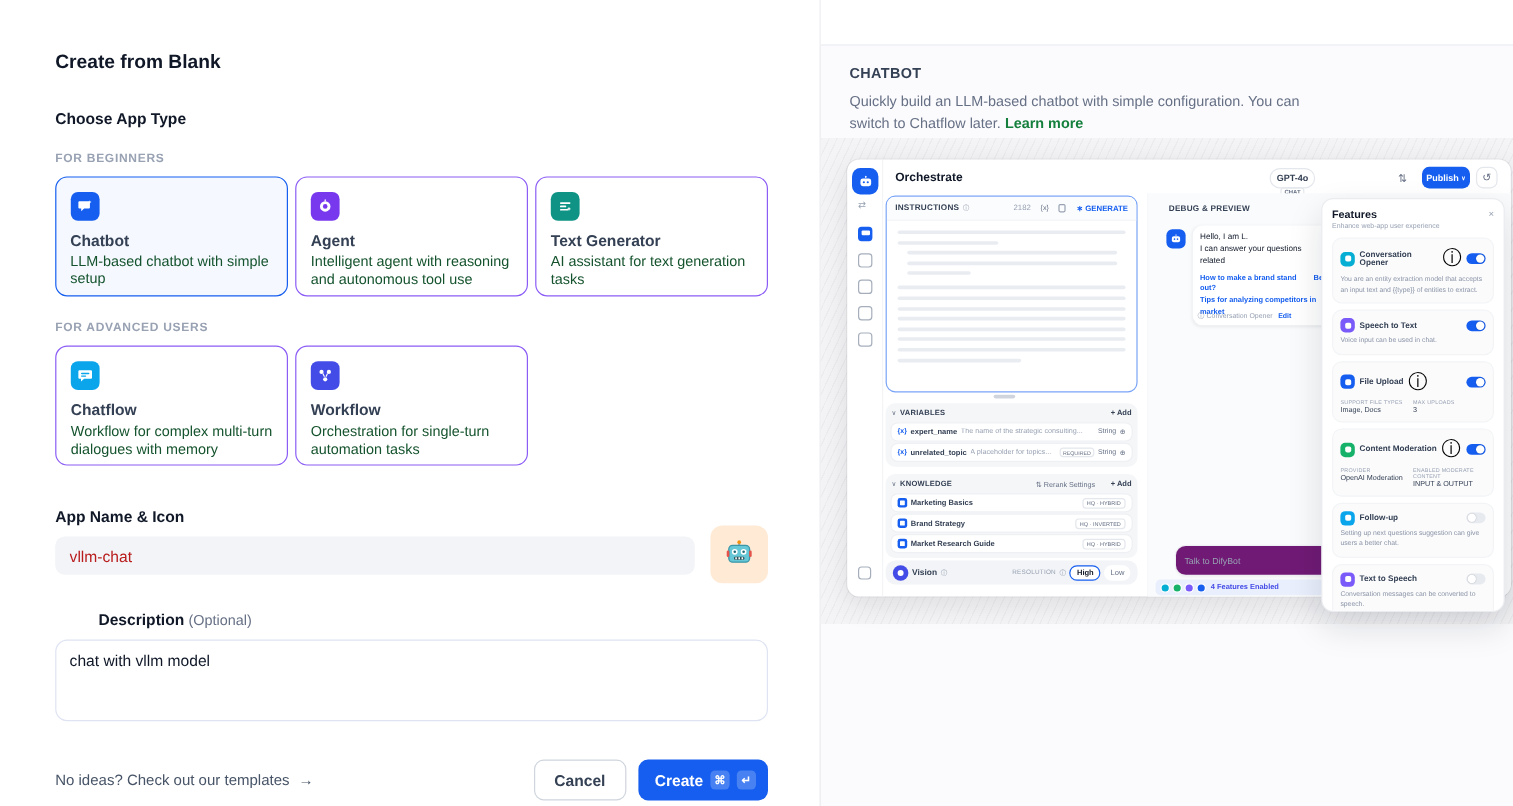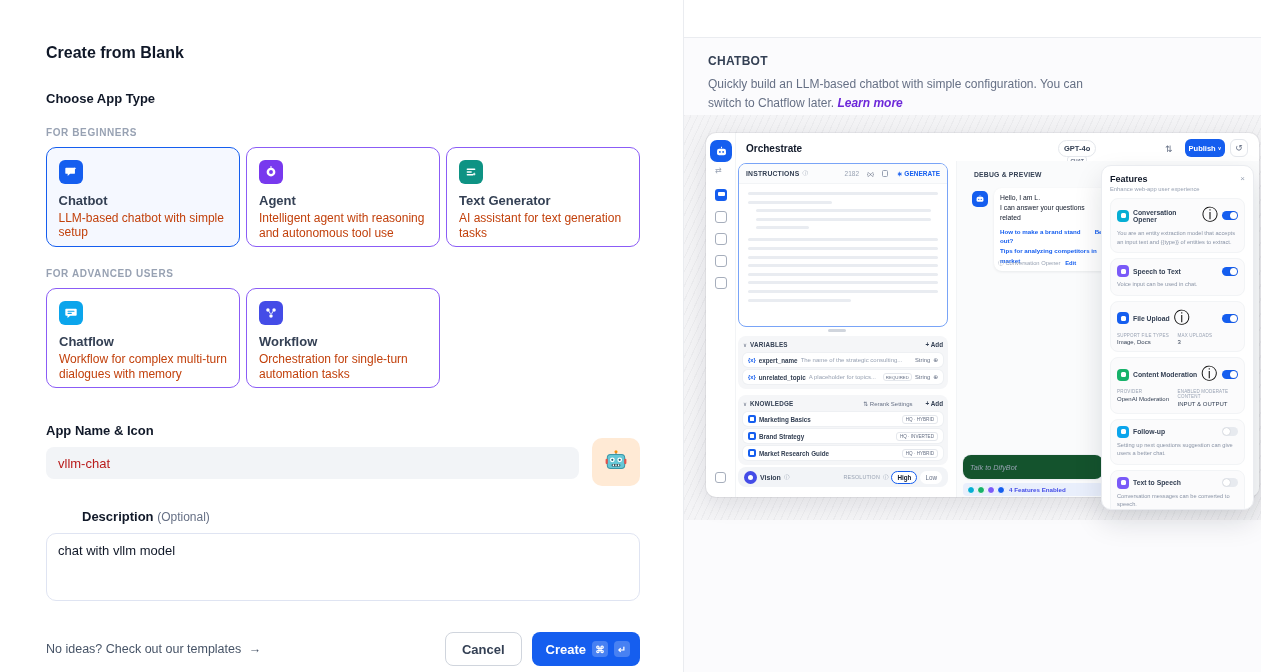--- a/index.html
+++ b/index.html
@@ -11,21 +11,21 @@
     padding:44px 43px 0 46px; }
   .m-title { font-size:16px; font-weight:700; color:#101828; }
   .m-section { margin-top:29px; font-size:13px; font-weight:700; color:#101828; }
   .m-group-label { margin-top:21px; font-size:10px; font-weight:600; color:#98a2b3; letter-spacing:.6px; }
   .cards { margin-top:9px; display:grid; grid-template-columns:repeat(3,194px); gap:6px; }
   .cards.two { grid-template-columns:repeat(2,194px); }
   .card { background:#fff; border:1px solid #8b5cf6; border-radius:10px; padding:12px; height:100px; cursor:pointer; }
   .card.selected { border:1.5px solid #155eef; background:#f5f8ff; padding:11.5px; }
   .app-icon { width:24px; height:24px; border-radius:6px; display:flex; align-items:center; justify-content:center; margin-bottom:9px; }
   .card-title { font-size:13px; font-weight:700; color:#344054; margin-bottom:3px; }
-  .card-desc { font-size:12px; color:#c2410c; line-height:1.22; }
+  .card-desc { font-size:12px; color:#14532d; line-height:1.22; }
   .m-field-row { display:flex; align-items:flex-start; gap:13px; margin-top:9px; }
   .m-input { flex:1; height:32px; background:#f2f4f7; border:none; border-radius:8px; padding:0 12px;
     font-size:13px; color:#b91c1c; font-family:"Liberation Sans",sans-serif; outline:none; }
   .emoji-tile { width:48px; height:48px; border-radius:10px; background:#ffead5; display:flex;
     align-items:center; justify-content:center; margin-top:-9px; cursor:pointer; }
   .m-label { margin-top:35px; font-size:13px; font-weight:700; color:#101828; }
   .m-label .opt { font-weight:400; color:#667085; font-size:12px; }
   .m-label.desc { margin-top:23px;margin-left:36px; }
   .m-textarea { margin-top:9px; width:594px; height:68px; border:1px solid #dfe4f2; border-radius:10px;
     background:#fff; padding:9px 11px; font-size:13px; color:#101828; resize:none;
@@ -41,21 +41,21 @@
   .kbd { width:16px; height:16px; background:rgba(255,255,255,.22); border-radius:4px; font-size:9.5px;
     display:flex; align-items:center; justify-content:center; }
 
   
   .side { position:absolute; left:683px; top:0; width:578px; height:672px; background:#fbfbfd;
     border-left:1px solid #eaecf0; }
   .side-top { height:38px; background:#fff; border-bottom:1px solid #eaecf0; }
   .side-head { padding:16px 24px 0; }
   .s-heading { font-size:12px; font-weight:700; color:#344054; letter-spacing:.3px; }
   .s-desc { margin-top:7px; width:400px; font-size:12px; color:#667085; line-height:1.6; }
-  .s-link { color:#6d28d9; font-weight:600; cursor:pointer;font-style:italic; }
+  .s-link { color:#15803d; font-weight:600; cursor:pointer; }
 
   .hatch { position:absolute; top:115px; left:0; width:577px; height:405px; background:#f4f4f6;
     background-image:repeating-linear-gradient(115deg, rgba(16,24,40,.035) 0 1px, transparent 1px 6px); }
 
   
   .pcard { position:absolute; left:22px; top:18px; width:553px; height:364px; background:#fff;
     border-radius:10px; box-shadow:0 6px 24px rgba(16,24,40,.10), 0 0 0 1px rgba(16,24,40,.05); }
   .psb { position:absolute; left:0; top:0; bottom:0; width:30px; border-right:1px solid #f2f4f6; }
   .plogo { position:absolute; left:4px; top:7px; width:22px; height:22px; border-radius:7px; background:#155eef;
     display:flex; align-items:center; justify-content:center; }
@@ -129,23 +129,23 @@
   .d-title { position:absolute; left:268px; top:38px; font-size:6.8px; font-weight:700; color:#344054; letter-spacing:.2px; }
   .d-avatar { position:absolute; left:266px; top:58px; width:16px; height:16px; border-radius:5px; background:#155eef;
     display:flex; align-items:center; justify-content:center; }
   .d-bubble { position:absolute; left:288px; top:55px; width:118px; background:#fff; border-radius:8px;
     box-shadow:0 1px 3px rgba(16,24,40,.08); padding:5px 6px; }
   .d-greet { font-size:6.8px; color:#101828; line-height:1.5; }
   .d-sug-row { display:flex; justify-content:space-between; margin-top:3px; }
   .d-sug { font-size:6.2px; font-weight:700; color:#155eef; line-height:1.6; cursor:pointer; }
   .d-opener { position:absolute; left:292px; top:126px; font-size:5.8px; color:#98a2b3; }
   .d-edit { color:#155eef; font-weight:600; margin-left:3px; cursor:pointer; }
-  .d-input { position:absolute; left:257px; top:322px; width:140px; height:24px; background:#14532d; border-radius:8px;
+  .d-input { position:absolute; left:274px; top:322px; width:140px; height:24px; background:#701a75; border-radius:8px;
     box-shadow:0 0 0 1px #eef0f4, 0 1px 2px rgba(16,24,40,.05); font-size:7.3px; color:#98a2b3;
-    display:flex; align-items:center; padding:0 7px; cursor:text;font-style:italic; }
+    display:flex; align-items:center; padding:0 7px; cursor:text; }
   .d-fbar { position:absolute; left:257px; top:350px; width:140px; height:13px; background:#e9effc; border-radius:4px;
     display:flex; align-items:center; gap:2px; padding:0 4px; }
   .fdot { width:8px; height:8px; border-radius:50%; border:1px solid #fff; flex:none; }
   .d-fcount { font-size:6.2px; font-weight:600; color:#444ce7; margin-left:2px; }
 
   
   .fpanel { position:absolute; left:417px; top:50px; width:153px; height:345px; background:#fff;
     border:1px solid #eaecf0; border-radius:10px; box-shadow:0 12px 28px rgba(16,24,40,.13);
     padding:8px; overflow:hidden; z-index:3; }
   .fp-head { display:flex; align-items:flex-start; }

